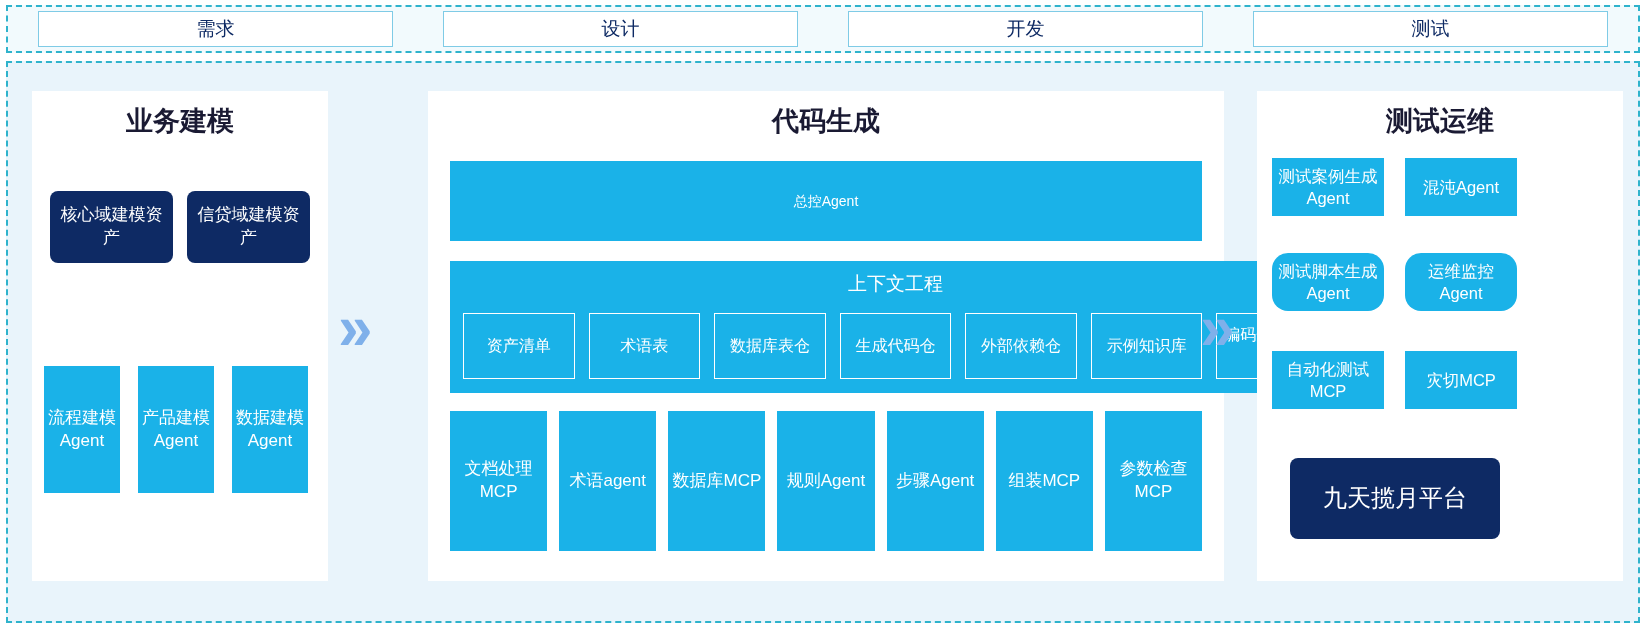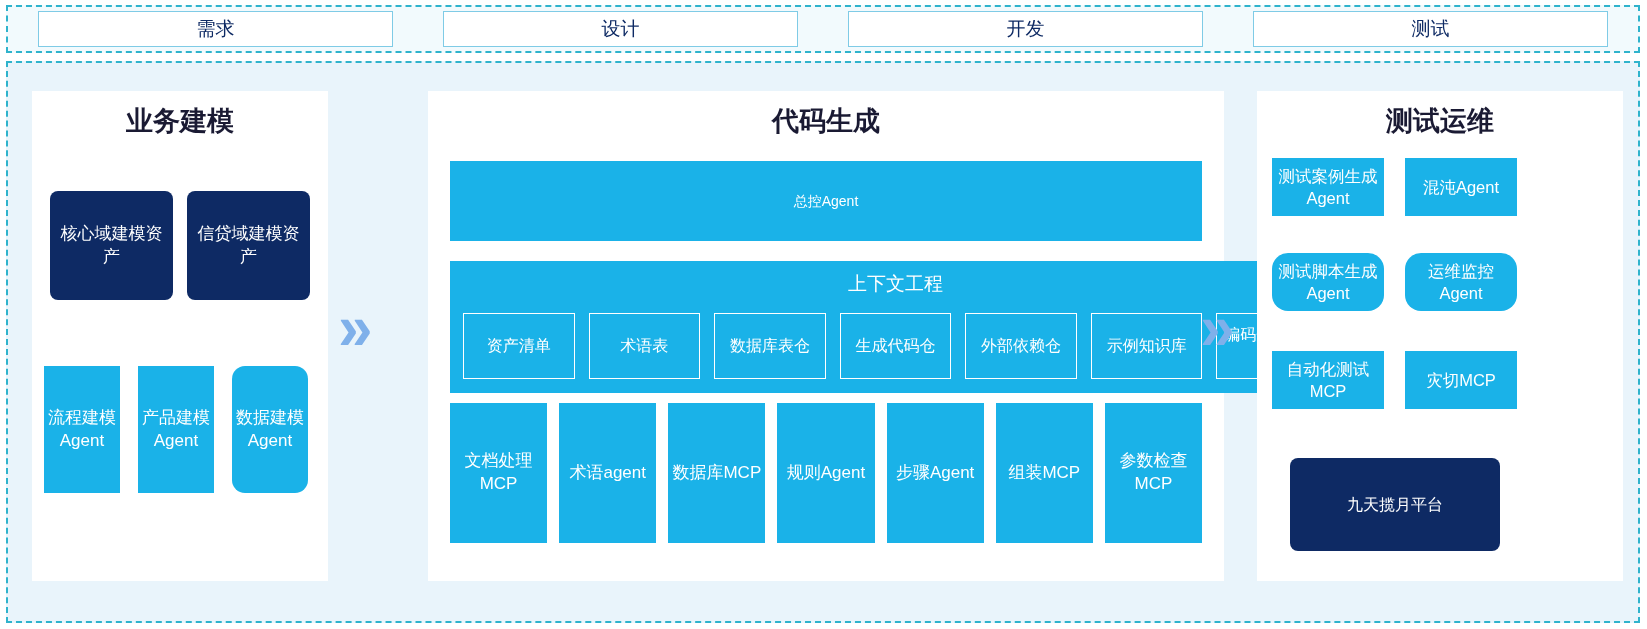--- a/index.html
+++ b/index.html
@@ -63,21 +63,21 @@
     color: #7fb0ea;
     font-size: 62px;
     font-weight: bold;
     line-height: 1;
     transform: scaleY(1.05);
     user-select: none;
   }
 
   
   #panel-business { left: 24px; width: 296px; }
-  .asset-box { position: absolute; top: 100px; width: 123px; height: 109px; padding: 6px; }
+  .asset-box { position: absolute; top: 100px; width: 123px; height: 72px; padding: 6px; }
   .bm-agent { position: absolute; top: 275px; width: 76px; height: 127px; padding: 0; }
 
   
   #panel-codegen { left: 384px; width: 796px; margin-left: 36px; }
   .master-bar {
     position: absolute; left: 22px; top: 70px; width: 752px; height: 80px;
     font-size: 14px;
   }
   .context-bar {
     position: absolute; left: 22px; top: 170px; width: 891px; height: 132px;
@@ -94,36 +94,36 @@
   .context-item {
     flex: 1;
     border: 1px solid #ffffff;
     background: #1ab2e8;
     color: #ffffff;
     display: flex; align-items: center; justify-content: center;
     text-align: center; font-size: 16px; line-height: 1.3;
     padding: 2px;
   }
   .tools-row {
-    position: absolute; left: 22px; right: 22px; top: 312px; height: 140px;
-    display: flex; gap: 12px;
+    position: absolute; left: 22px; right: 22px; top: 320px; height: 140px;
+    display: flex; gap: 12px; justify-content: flex-end;
   }
   .tool-box { flex: 1; padding: 4px; }
 
   
   #panel-testing { left: 1249px; width: 366px; }
   .t-box { position: absolute; width: 112px; height: 58px; padding: 3px; font-size: 16.5px; }
   .t-col1 { left: 15px; }
   .t-col2 { left: 148px; }
   .t-row1 { top: 67px; }
   .t-row2 { top: 162px; border-radius: 16px; }
   .t-row3 { top: 260px; }
   .platform-box {
-    position: absolute; left: 33px; top: 367px; width: 210px; height: 93px;
-    font-size: 16px;
+    position: absolute; left: 33px; top: 367px; width: 210px; height: 81px;
+    font-size: 24px;
   }
 
   
   #chevron-1 { left: 330px; top: 233px; }
   #chevron-2 { left: 1192px; top: 233px; }
 </style>
 </head>
 <body>
 
 <div class="abs top-strip">
@@ -152,21 +152,21 @@
     <div class="navybox asset-box" style="left:155px;">
       <span>信贷域建模资产</span>
     </div>
 
     <div class="cyanbox bm-agent" style="left:12px;">
       <span>流程建模Agent</span>
     </div>
     <div class="cyanbox bm-agent" style="left:106px;">
       <span>产品建模Agent</span>
     </div>
-    <div class="cyanbox bm-agent" style="left:200px;border-radius:13px;">
+    <div class="cyanbox bm-agent" style="left:200px;">
       <span>数据建模Agent</span>
     </div>
   </div>
 
   <div class="abs chevron" id="chevron-1">»</div>
 
   <div class="panel" id="panel-codegen">
     <div class="panel-title">代码生成</div>
 
     <div class="cyanbox master-bar">

